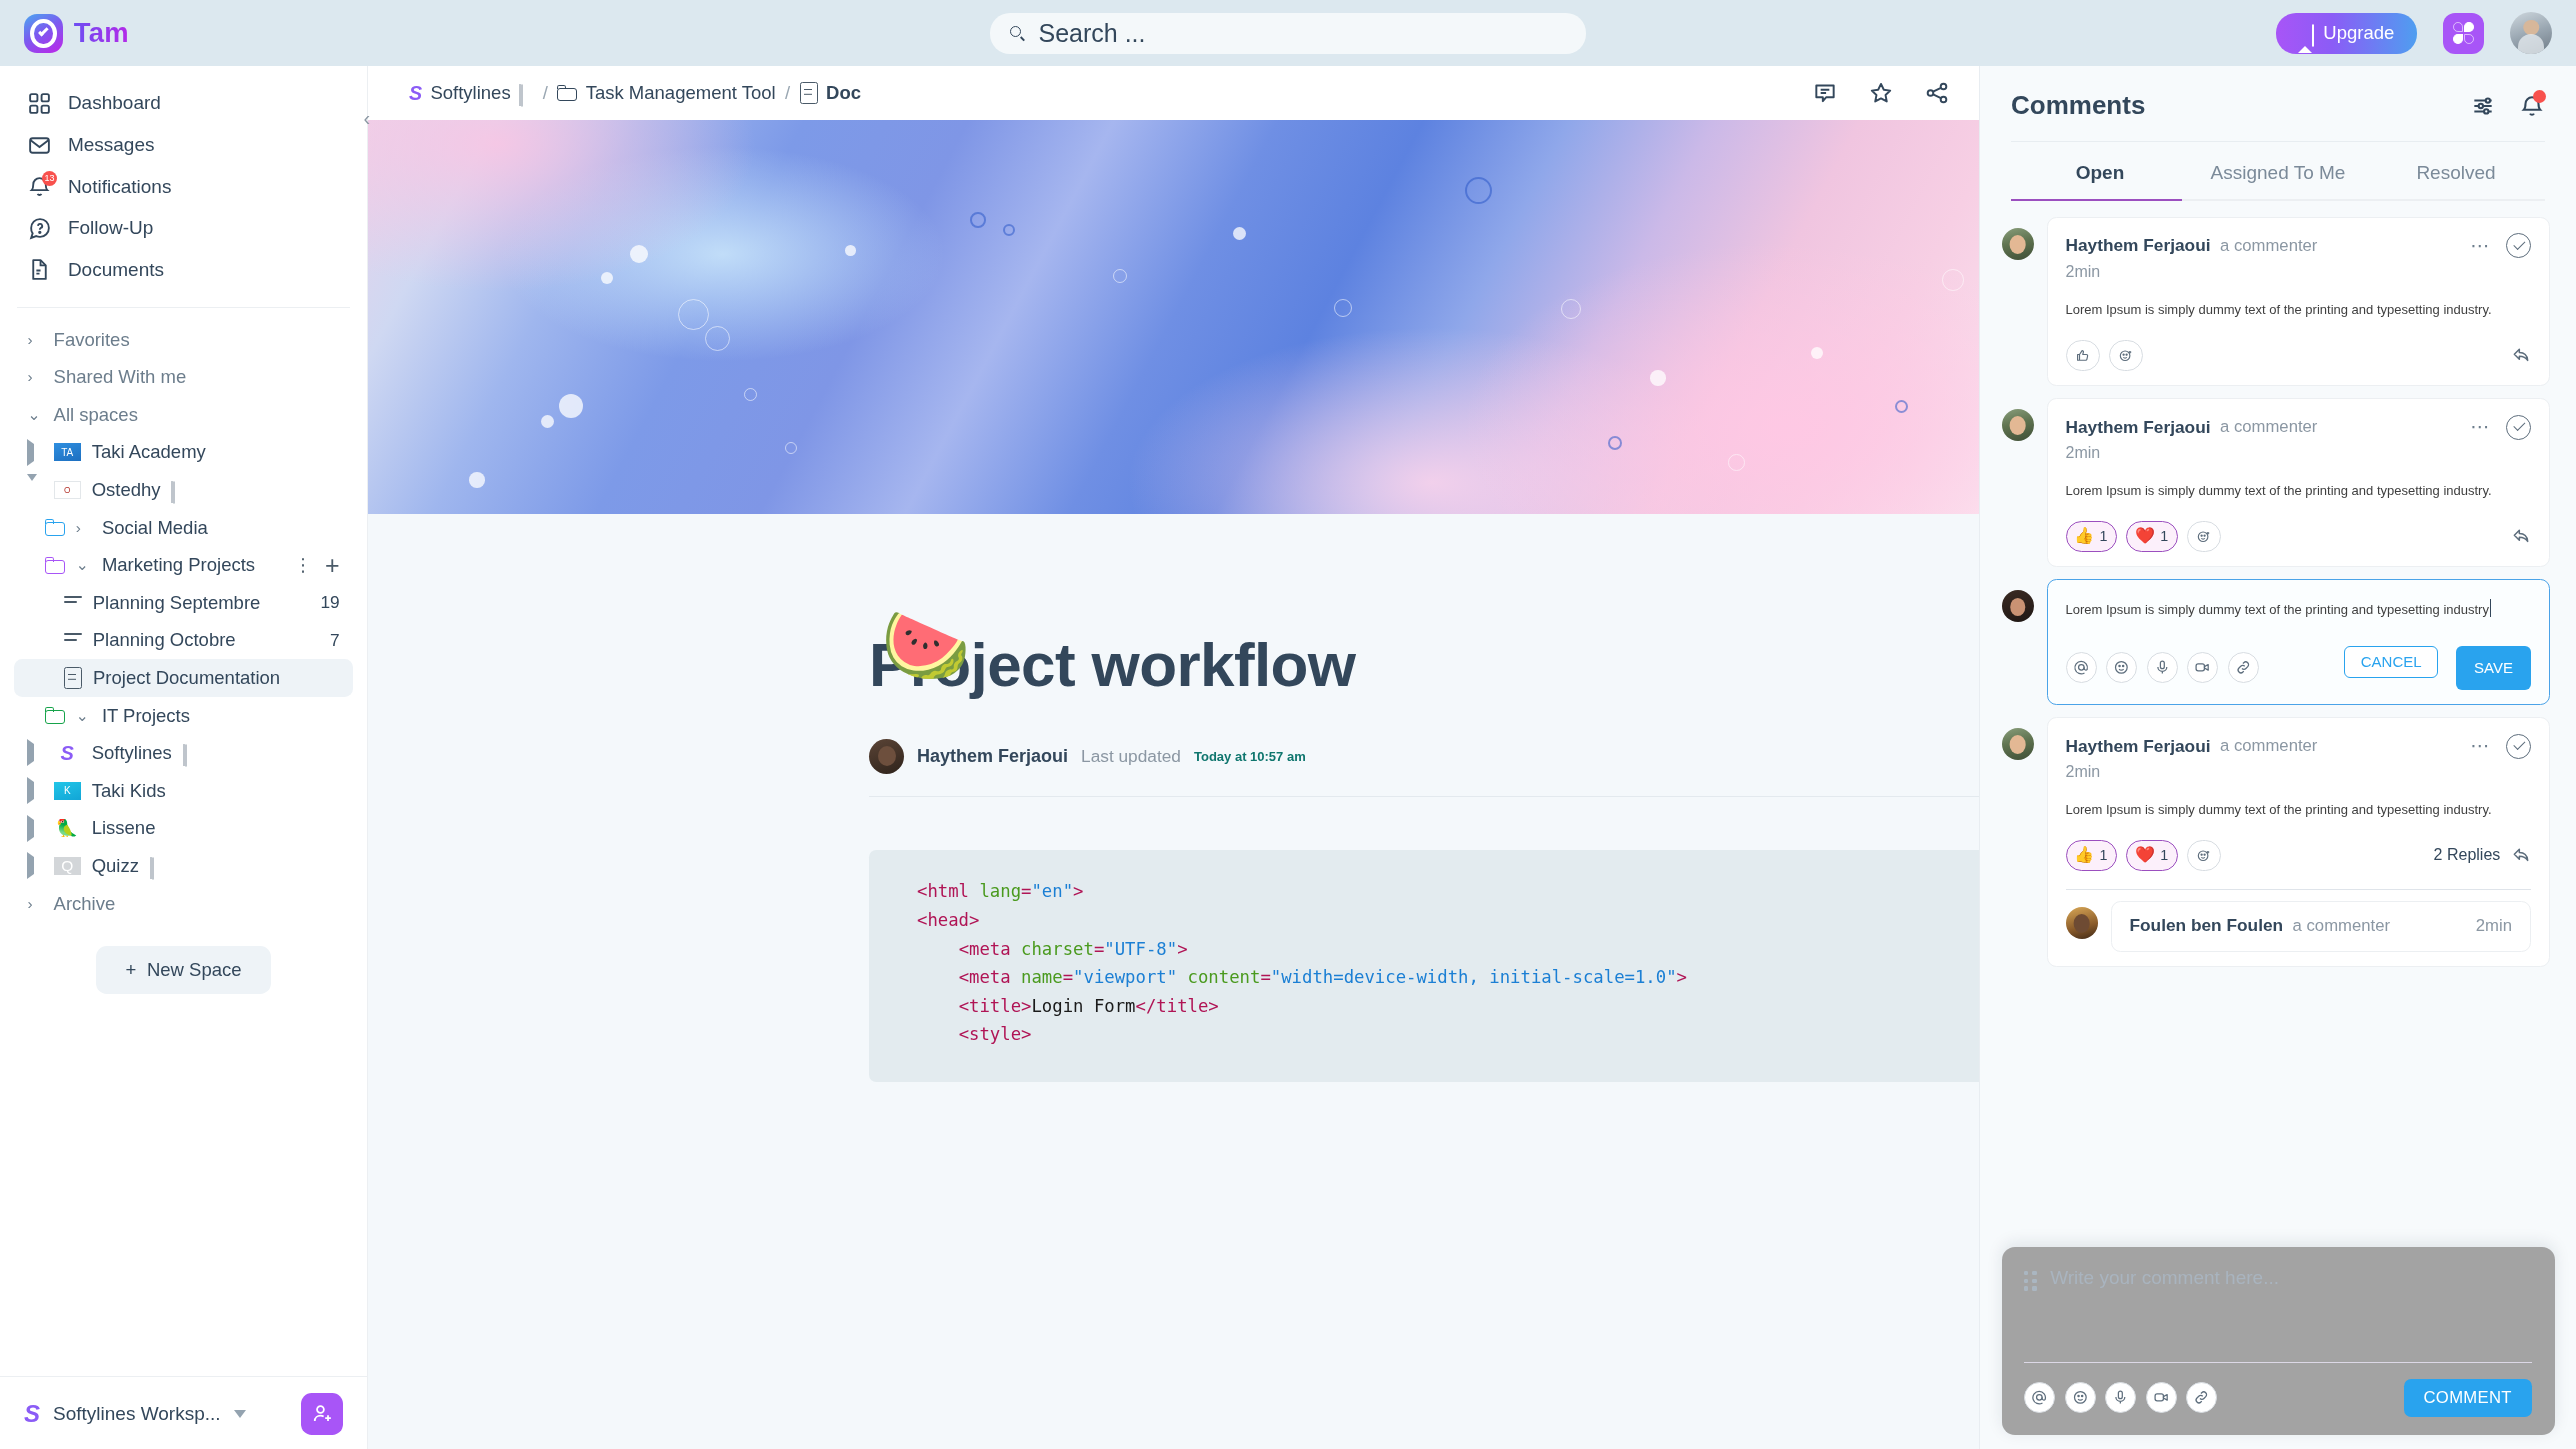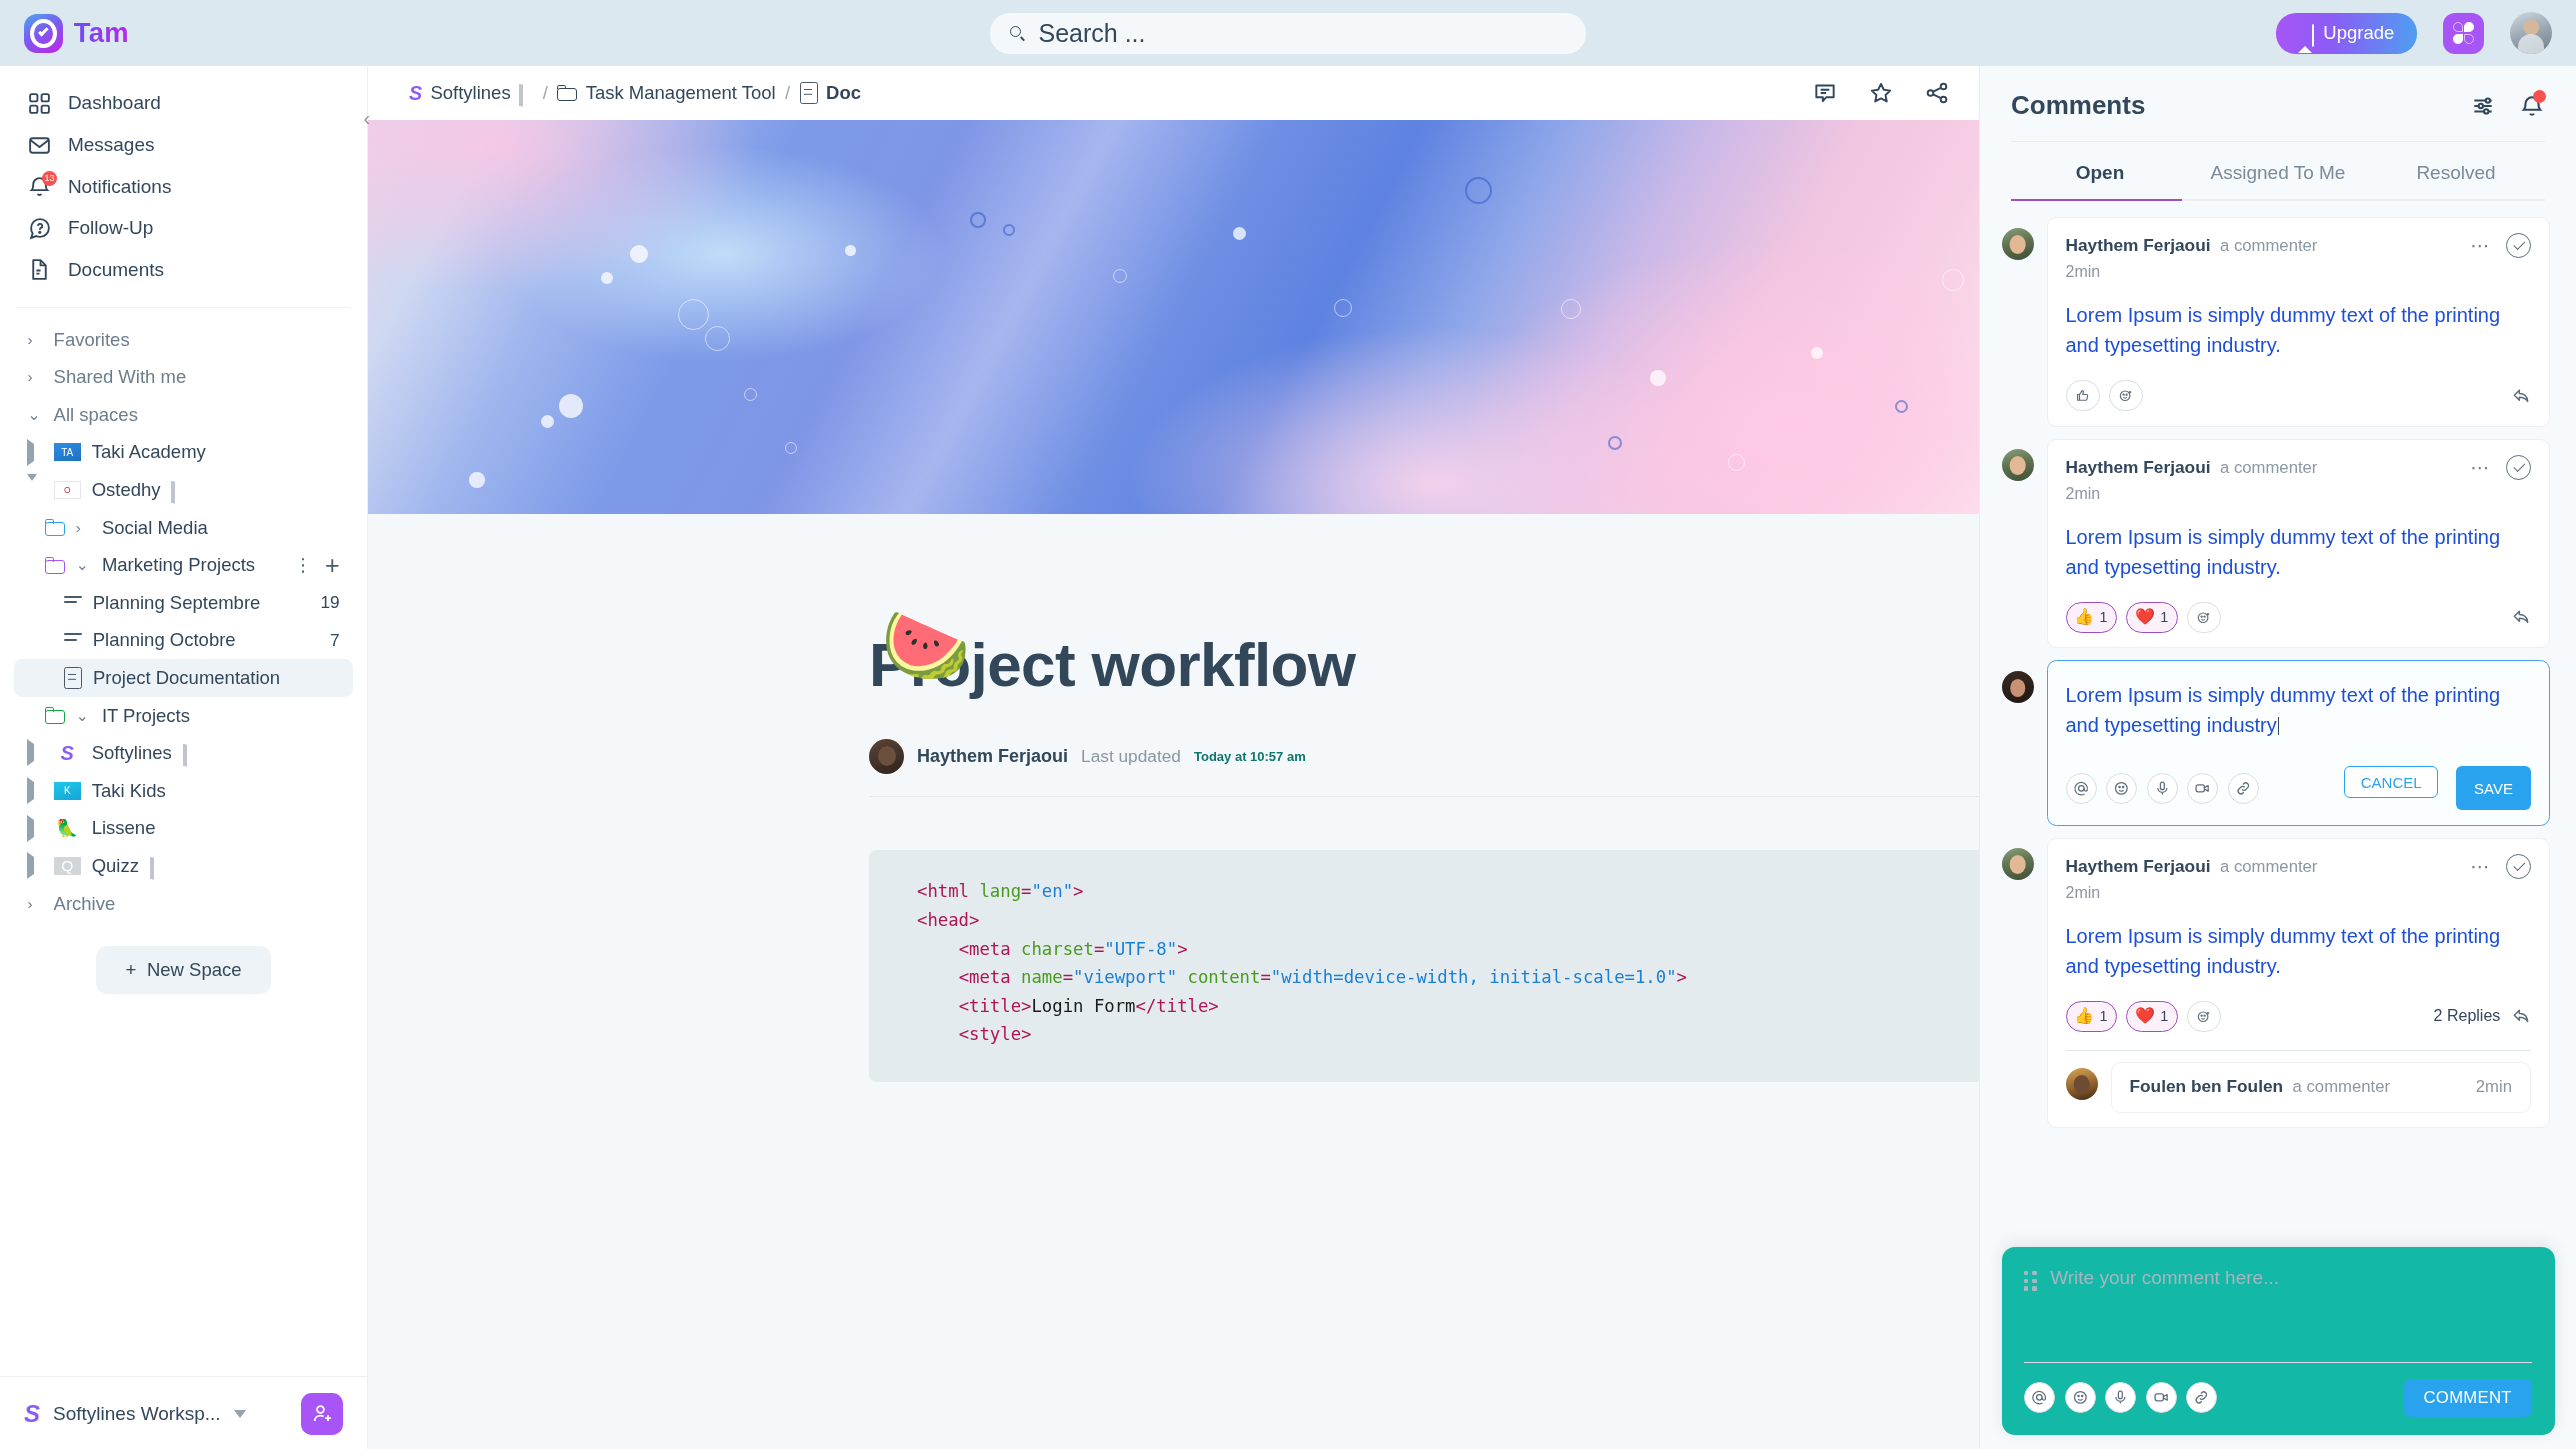--- a/index.html
+++ b/index.html
@@ -248,21 +248,21 @@
   .cm-card.editing { border: 1.2px solid #4aa3e8; background: #fbfeff; }
   .cm-row1 { display: flex; align-items: center; gap: 9.5px; }
   .cm-name { font-size: 17.3px; font-weight: 700; color: #33475b; }
   .cm-role { font-size: 16.7px; color: #8b97a3; }
   .cm-row1 .sp { margin-left: auto; display: flex; align-items: center; gap: 15.5px; }
   .cm-dots { color: #6c7d8c; font-size: 19px; line-height: .4; letter-spacing: 1.2px; cursor: pointer; }
   .cm-check { width: 25px; height: 25px; border: 1.8px solid #5d6d7c; border-radius: 50%; position: relative; cursor:pointer; }
   .cm-check::after { content:""; position:absolute; left:6.6px; top:6.6px; width: 10px; height: 5.4px;
     border-left: 1.8px solid #5d6d7c; border-bottom: 1.8px solid #5d6d7c; transform: rotate(-45deg); }
   .cm-time { font-size: 16px; color: #8b97a3; margin-top: 4.8px; }
-  .cm-text { font-size: 20px; line-height: 1.5; color: #1d4ed8; margin-top: 19px; }
+  .cm-text { font-size: 13px; line-height: 1.5; color: #404040; margin-top: 19px; }
   .cm-caret { display:inline-block; width:1.2px; height:18px; background:#33475b; vertical-align:-3px; margin-left:1.2px;}
   .cm-row2 { display: flex; align-items: center; gap: 9.5px; margin-top: 20px; }
   .rx {
     height: 31px; min-width: 31px; border-radius: 15.5px; border: 1.2px solid #d8dde2; background:#fff;
     display: flex; align-items: center; justify-content: center; gap: 4.8px; padding: 0 8.3px; font-size: 14.3px; color:#33475b; cursor:pointer;
   }
   .rx.on { border-color: #9b4fbf; background: #fcf0fb; }
   .rx .em { font-size: 16px; line-height: 1; }
   .cm-row2 .right { margin-left: auto; display: flex; align-items: center; gap: 10.7px; }
   .replies-txt { font-size: 16px; color: #33475b; }
@@ -279,21 +279,21 @@
     border-radius: 6px; font-size: 15px; cursor:pointer; font-family: inherit;
   }
   .btn-save {
     height: 44px; padding: 0 18px; border: none; background:#29a3ee; color:#fff;
     border-radius: 6px; font-size: 15px; cursor:pointer; font-family: inherit;
   }
   .cm-reply-rule { height: 0.6px; background: #dfe4ea; margin: 18px 0 0; }
 
   .composer {
     position: absolute; left: 21.5px; right: 21.5px; bottom: 15.5px;
-    background: #14b8a6; border-radius: 13px; box-shadow: 0 -3.6px 15.5px rgba(20,40,60,.10);
+    background: #a3a3a3; border-radius: 13px; box-shadow: 0 -3.6px 15.5px rgba(20,40,60,.10);
     padding: 20px 22.7px 18px;
   }
   .comp-top { display: flex; gap: 13px; }
   .grip { width: 13px; height: 20px; flex: 0 0 13px; display: grid; grid-template-columns: 1fr 1fr; gap: 3px 3.6px; margin-top: 3.6px; }
   .grip i { width: 4.2px; height: 4.2px; border-radius: 1.2px; background: #aab6c1; }
   .comp-input {
     flex: 1; border: none; outline: none; background: transparent; font-size: 19px; color: #33475b;
     font-family: inherit; height: 89px; resize: none;
   }
   .comp-input::placeholder { color: #a9b4bf; }

